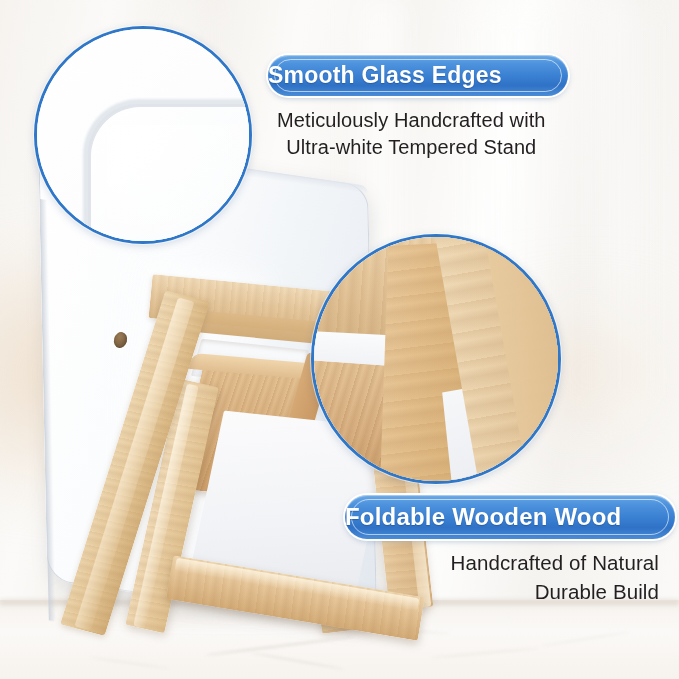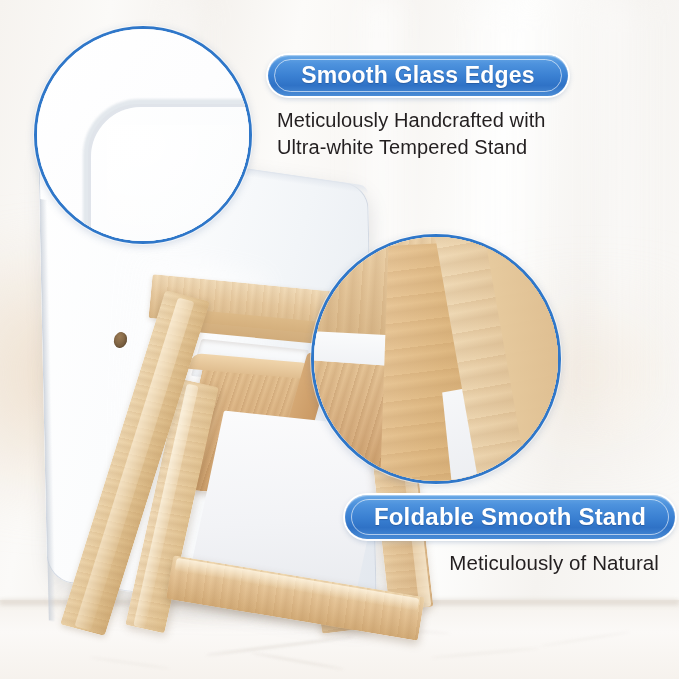--- a/index.html
+++ b/index.html
@@ -547,21 +547,21 @@
     width: 62px; height: 120px;
     background: linear-gradient(170deg, #f6f7f9, #e9ebef);
     transform: rotate(-10deg) skewX(-4deg);
   }
 
   
   .badge {
     position: absolute;
     display: flex;
     align-items: center;
-    justify-content: center;
+    justify-content: flex-start;
     border-radius: 999px;
     background: linear-gradient(180deg,
        #6aa9e6 0%,
        #4d92dd 22%,
        #3a80d2 52%,
        #2f72c6 74%,
        #4a8cd6 100%);
     box-shadow:
       0 0 0 2px #ffffff,
       0 2px 6px rgba(40,80,140,0.32),
@@ -604,21 +604,21 @@
   .caption {
     position: absolute;
     color: #231f20;
     font-size: 20px;
     line-height: 27px;
     letter-spacing: .1px;
   }
   .caption-1 {
     left: 277px;
     top: 107px;
-    text-align: left;
+    text-align: center;
   }
   .caption-2 {
     right: 20px;
     top: 548px;
     text-align: right;
     line-height: 29px;
     font-size: 20.5px;
   }
   .caption .line { display: block; white-space: nowrap; }
 </style>
@@ -703,20 +703,21 @@
   <div class="badge badge-1">
     <span class="badge-text">Smooth Glass Edges</span>
   </div>
 
   <div class="caption caption-1">
     <span class="line">Meticulously Handcrafted with</span>
     <span class="line">Ultra-white Tempered Stand</span>
   </div>
 
   <div class="badge badge-2">
-    <span class="badge-text">Foldable Smooth Stand</span>
+    <span class="badge-text">Foldable Wooden Wood</span>
   </div>
 
   <div class="caption caption-2">
-    <span class="line">Meticulously of Natural</span>
+    <span class="line">Handcrafted of Natural</span>
+    <span class="line">Durable Build</span>
   </div>
 
 </div>
 
 </body></html>

